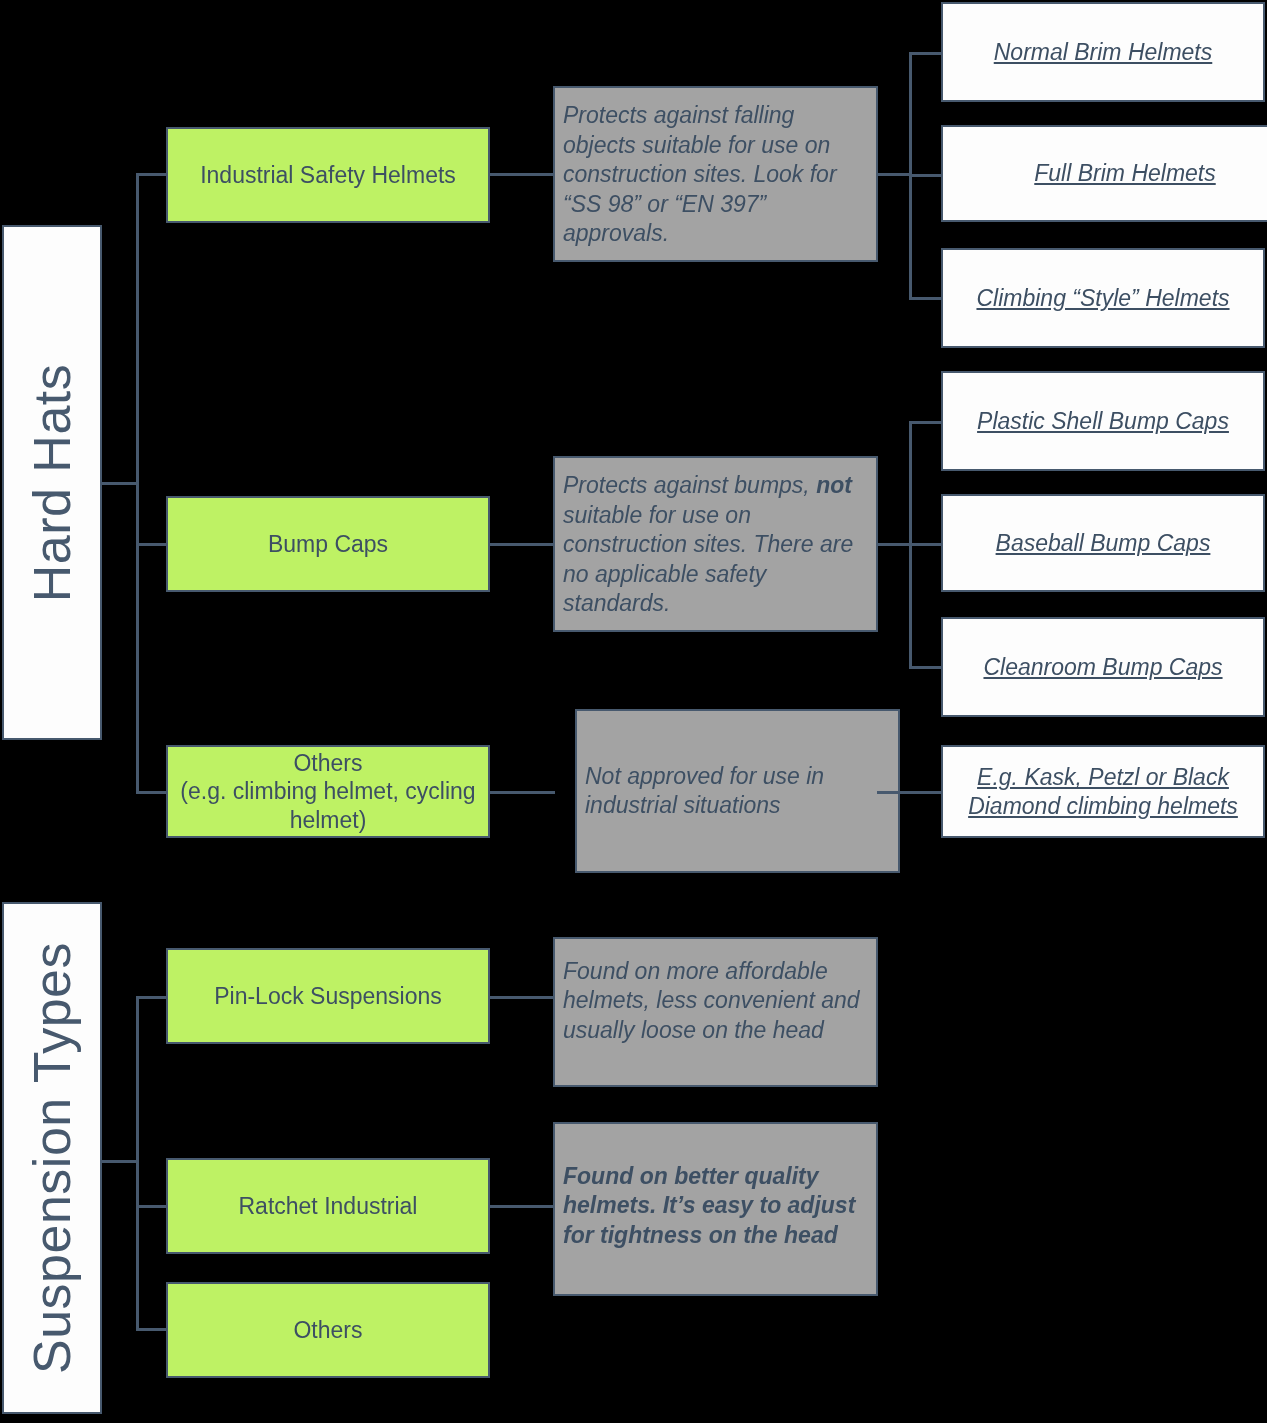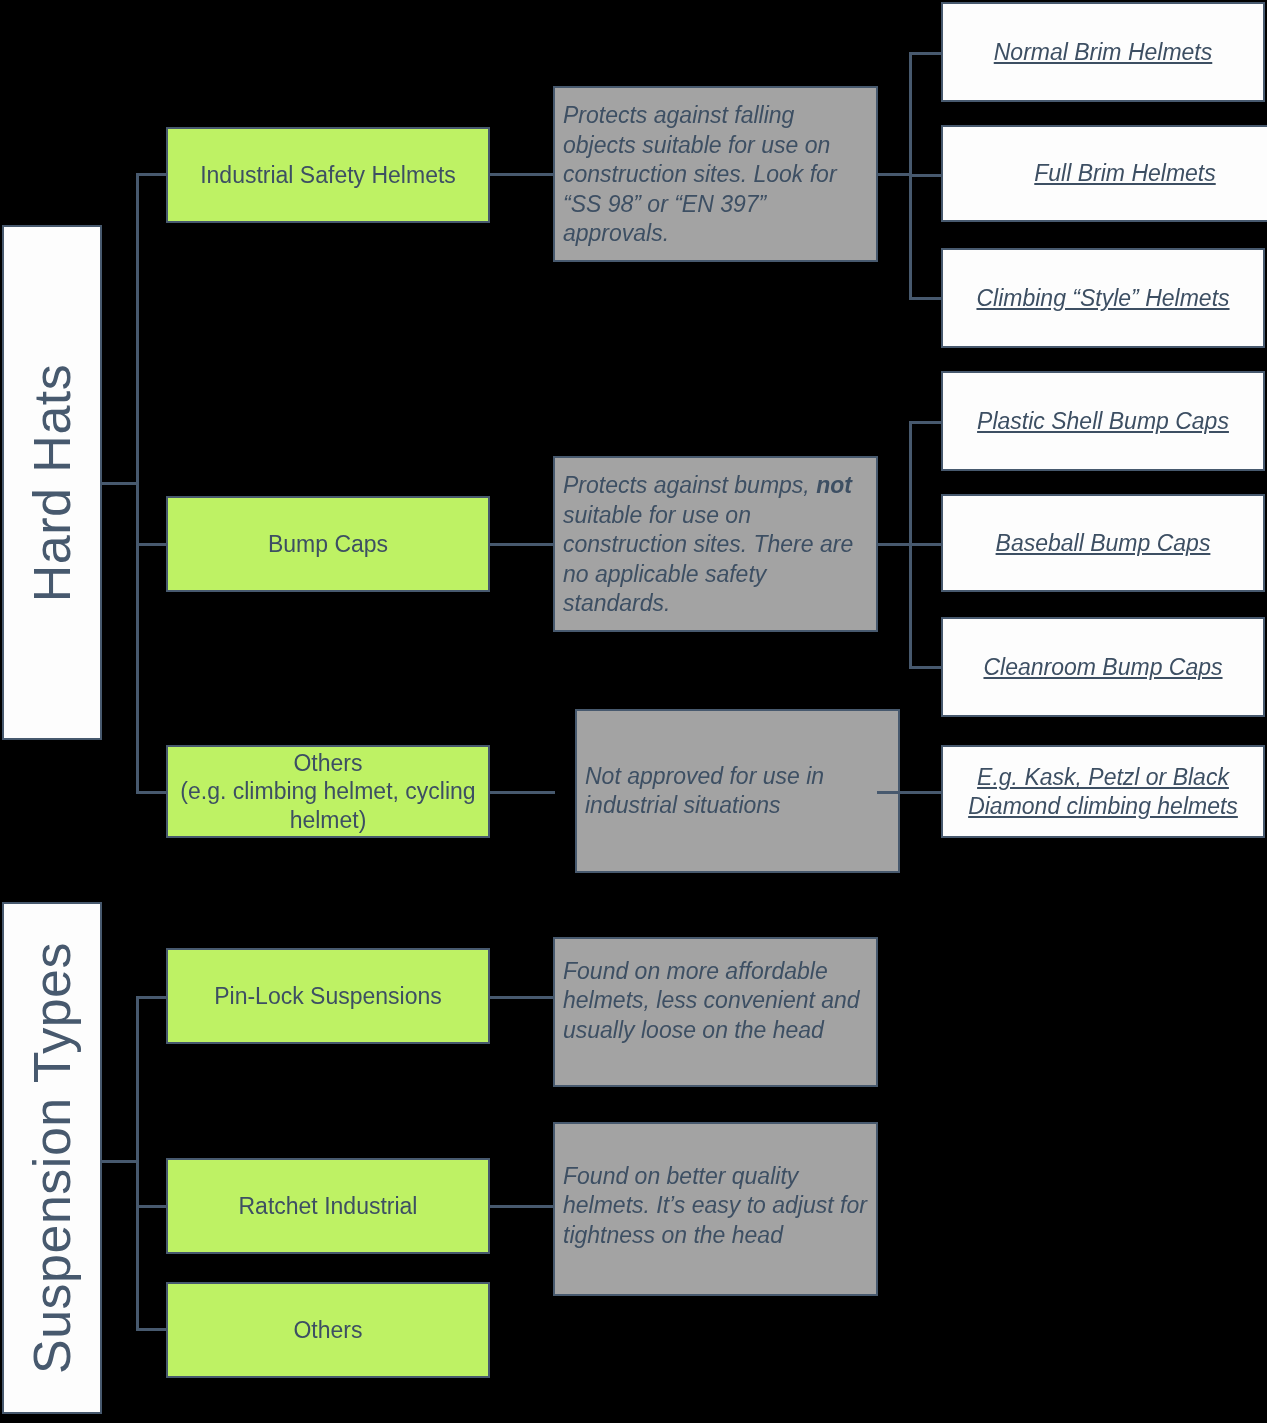--- a/index.html
+++ b/index.html
@@ -187,21 +187,21 @@
   </div>
   <div class="hline" style="left:489px; top:996px; width:66px;"></div>
   <div class="desc top-align" style="left:553px; top:937px; width:325px; height:150px; padding-top:18px;">
     <span>Found on more affordable helmets, less convenient and usually loose on the head</span>
   </div>
 
   <div class="node" style="left:166px; top:1158px; width:324px; height:96px;">
     <span>Ratchet Industrial</span>
   </div>
   <div class="hline" style="left:489px; top:1205px; width:66px;"></div>
-  <div class="desc top-align" style="left:553px; top:1122px; width:325px; height:174px; padding-top:38px;">
+  <div class="desc top-align" style="left:553px; top:1122px; width:325px; height:174px; padding-top:38px;font-weight:bold;">
     <span>Found on better quality helmets. It’s easy to adjust for tightness on the head</span>
   </div>
 
   <div class="node" style="left:166px; top:1282px; width:324px; height:96px;">
     <span>Others</span>
   </div>
 
 </div>
 
 </body></html>

